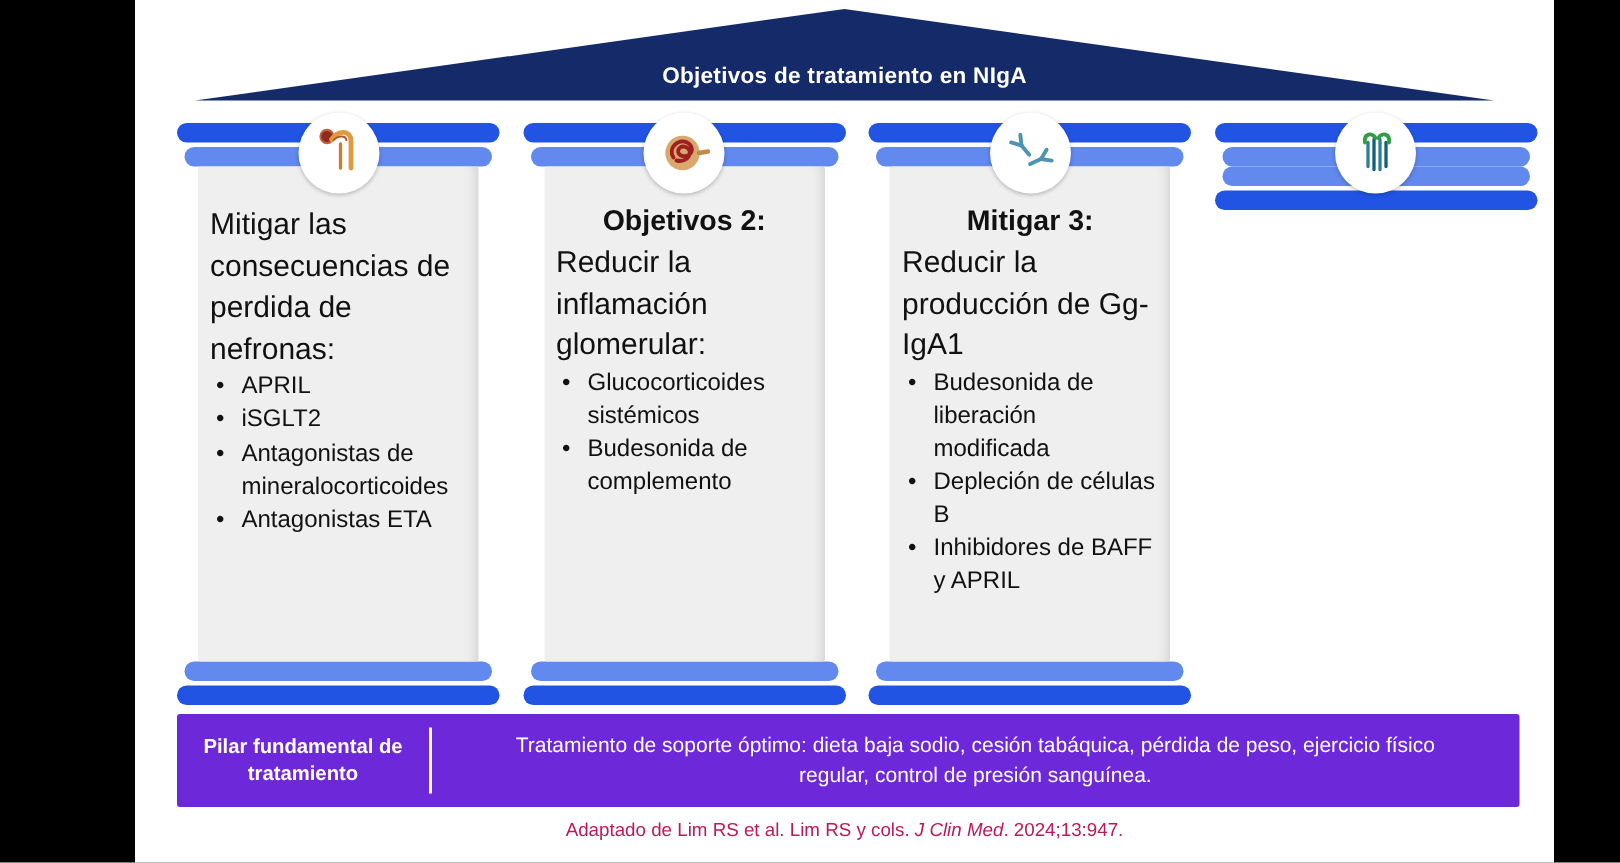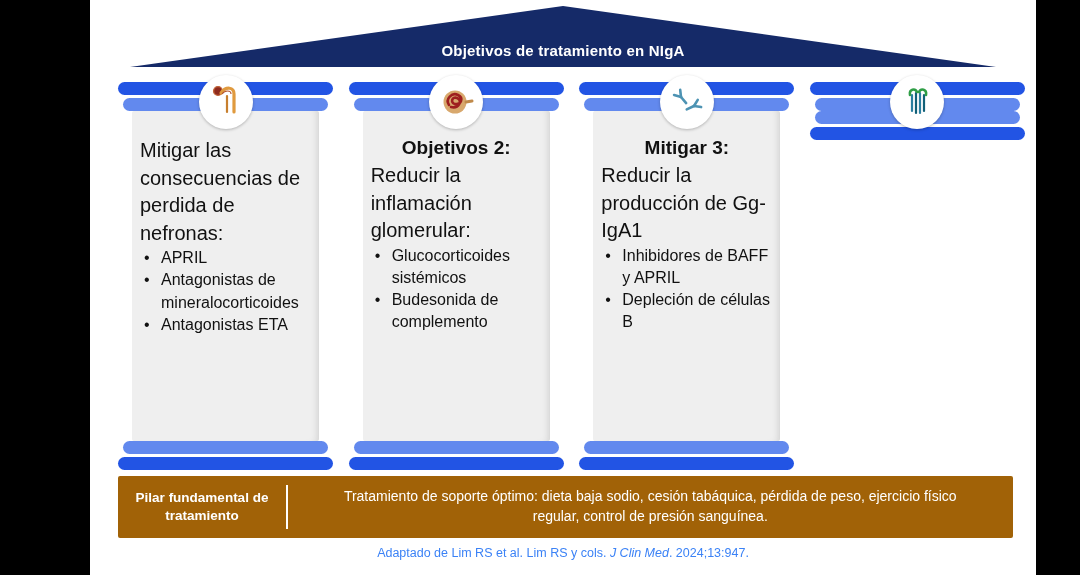--- a/index.html
+++ b/index.html
@@ -43,37 +43,37 @@
   }
   .pillar-intro{margin:0;font-size:20px;line-height:1.38;color:#111;}
   .pillar-bullets{margin:0;padding:0;list-style:none;font-size:16px;line-height:1.38;color:#111;}
   .pillar-bullets li{position:relative;padding-left:21px;}
   .pillar-bullets li::before{content:"\2022";position:absolute;left:4px;}
   .base{height:29px;}
 
   
   .footer{
     position:absolute;left:28px;right:23px;top:476px;height:62px;
-    background:#a16207;border-radius:2px;display:flex;align-items:stretch;color:#fff;
+    background:#6d28d9;border-radius:2px;display:flex;align-items:stretch;color:#fff;
   }
   .footer-label{
     width:168px;display:flex;align-items:center;justify-content:center;
     text-align:center;font-weight:bold;font-size:13.5px;line-height:1.35;padding:0 10px;
     box-sizing:border-box;
   }
   .footer-divider{width:1.5px;background:#ffffff;margin:9px 0;}
   .footer-text{
     flex:1;display:flex;align-items:center;justify-content:center;text-align:center;
     font-size:14px;line-height:1.4;padding:0 34px;
   }
 
   
   .citation{
     position:absolute;left:0;right:0;top:546px;text-align:center;
-    font-size:12.5px;color:#3b82f6;
+    font-size:12.5px;color:#be185d;
   }
   .citation .it{font-style:italic;}
 </style>
 </head>
 <body>
 
 <div class="content">
 
   <div class="roof">
     <svg viewBox="0 0 946 63" preserveAspectRatio="none">
@@ -94,20 +94,21 @@
             <path d="M15 11 C20 4 28 5 28 12 L28 30" fill="none" stroke="#e09a3e" stroke-width="3.2" stroke-linecap="round"></path>
             <path d="M21 14 L21 30" fill="none" stroke="#c77f2e" stroke-width="2.2" stroke-linecap="round"></path>
             <path d="M16 12 C19 8 25 8 25 12" fill="none" stroke="#b5552f" stroke-width="1.2"></path>
           </svg>
         </div>
       </div>
       <div class="pillar-body">
         <p class="pillar-intro">Mitigar las consecuencias de perdida de nefronas:</p>
         <ul class="pillar-bullets">
           <li>APRIL</li>
+          <li>iSGLT2</li>
           <li>Antagonistas de mineralocorticoides</li>
           <li>Antagonistas ETA</li>
         </ul>
       </div>
       <div class="base">
         <div class="bar light"></div>
         <div class="bar dark"></div>
       </div>
     </div>
 
@@ -155,22 +156,23 @@
                   <path d="M27 24 L31 18"></path>
               </g>
             </g>
           </svg>
         </div>
       </div>
       <div class="pillar-body">
         <h2 class="pillar-heading">Mitigar 3:</h2>
         <p class="pillar-intro">Reducir la producción de Gg-IgA1</p>
         <ul class="pillar-bullets">
+          <li>Budesonida de liberación modificada</li>
+          <li>Depleción de células B</li>
           <li>Inhibidores de BAFF y APRIL</li>
-          <li>Depleción de células B</li>
         </ul>
       </div>
       <div class="base">
         <div class="bar light"></div>
         <div class="bar dark"></div>
       </div>
     </div>
 
     <div class="pillar">
       <div class="capital">

